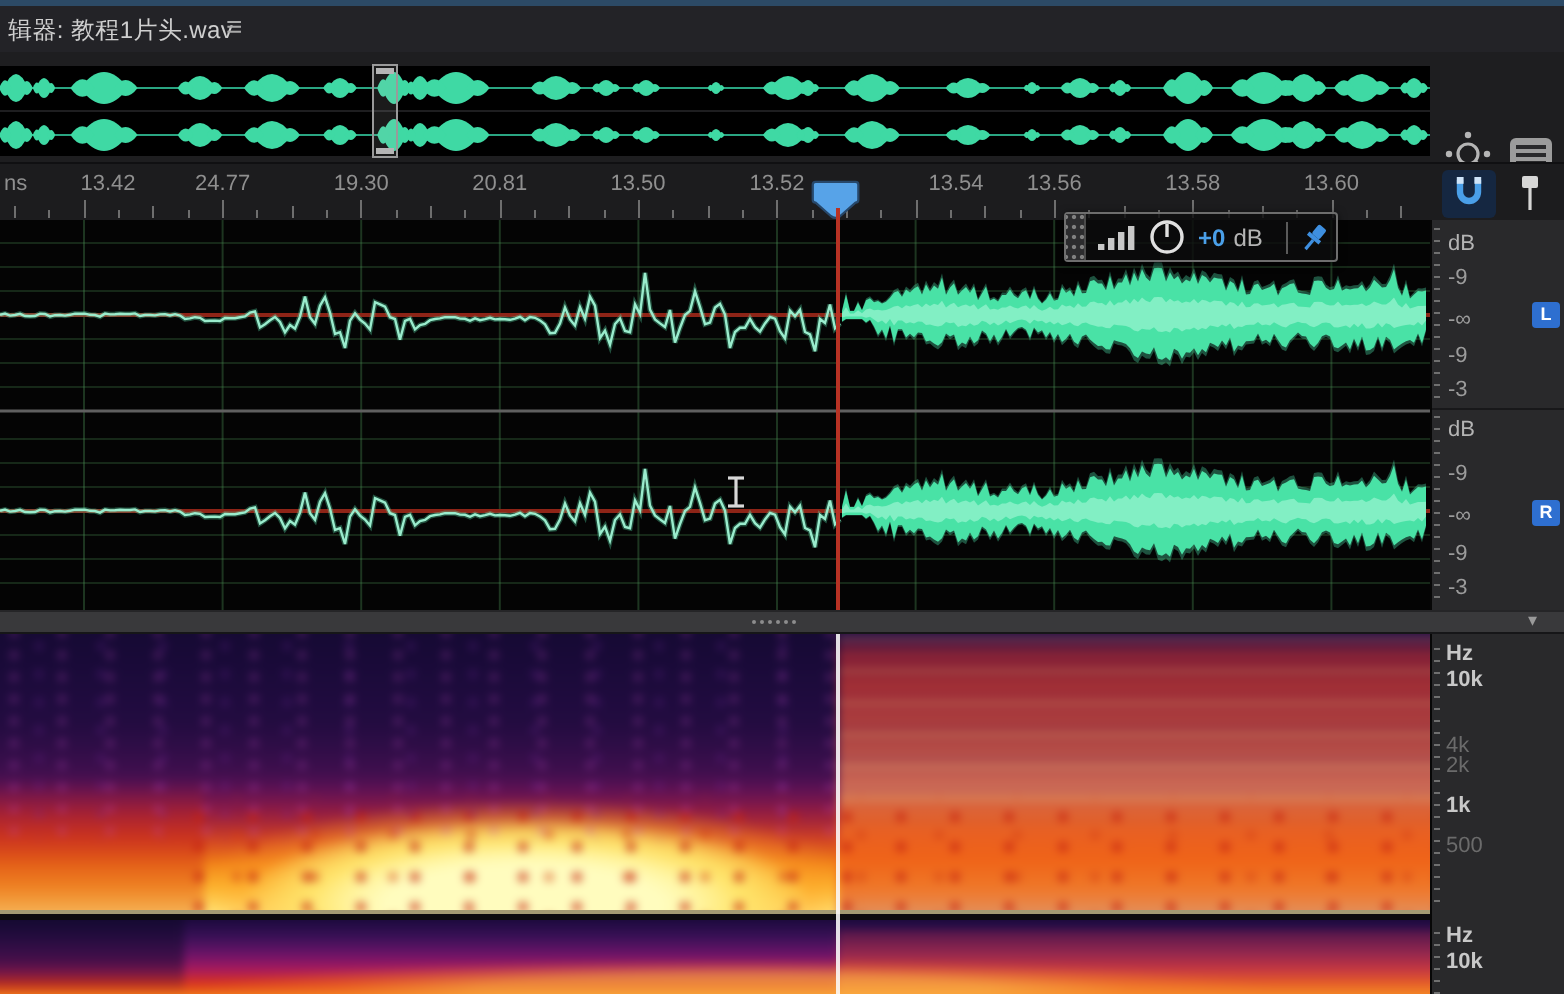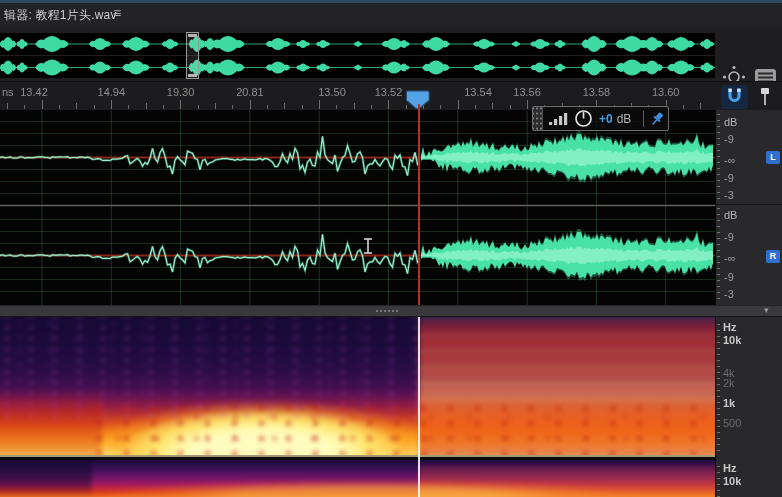--- a/index.html
+++ b/index.html
@@ -274,25 +274,25 @@
       <rect x="1" y="1" width="21" height="16" rx="3" fill="#9c9c9c"></rect>
       <rect x="4" y="4.5" width="15" height="2" fill="#2a2a2c"></rect>
       <rect x="4" y="8.5" width="15" height="2" fill="#2a2a2c"></rect>
       <rect x="4" y="12.5" width="15" height="2" fill="#2a2a2c"></rect>
     </svg>
   </div>
 
   <div class="abs" id="ruler">
     <div class="abs" id="ruler-unit">ns</div>
     <div id="ruler-ticks">
-        <div class="ruler-label" style="left: 34px;">13.42</div>
-        <div class="ruler-label" style="left: 111.3px;">14.94</div>
+        <div class="ruler-label" style="left: 54px;">13.42</div>
+        <div class="ruler-label" style="left: 111.3px;">24.77</div>
         <div class="ruler-label" style="left: 180.6px;">19.30</div>
         <div class="ruler-label" style="left: 249.9px;">20.81</div>
-        <div class="ruler-label" style="left: 332px;">13.50</div>
+        <div class="ruler-label" style="left: 319px;">13.50</div>
         <div class="ruler-label" style="left: 388.5px;">13.52</div>
         <div class="ruler-label" style="left: 478px;">13.54</div>
         <div class="ruler-label" style="left: 527.1px; text-align: right;">13.56</div>
         <div class="ruler-label" style="left: 596.4px;">13.58</div>
         <div class="ruler-label" style="left: 665.7px;">13.60</div>
         <div class="tick" style="left: 7.1px; height: 6px;"></div>
         <div class="tick" style="left: 24.4px; height: 4px;"></div>
         <div class="tick" style="left: 41.8px; height: 9px;"></div>
         <div class="tick" style="left: 59.1px; height: 4px;"></div>
         <div class="tick" style="left: 76.4px; height: 6px;"></div>

